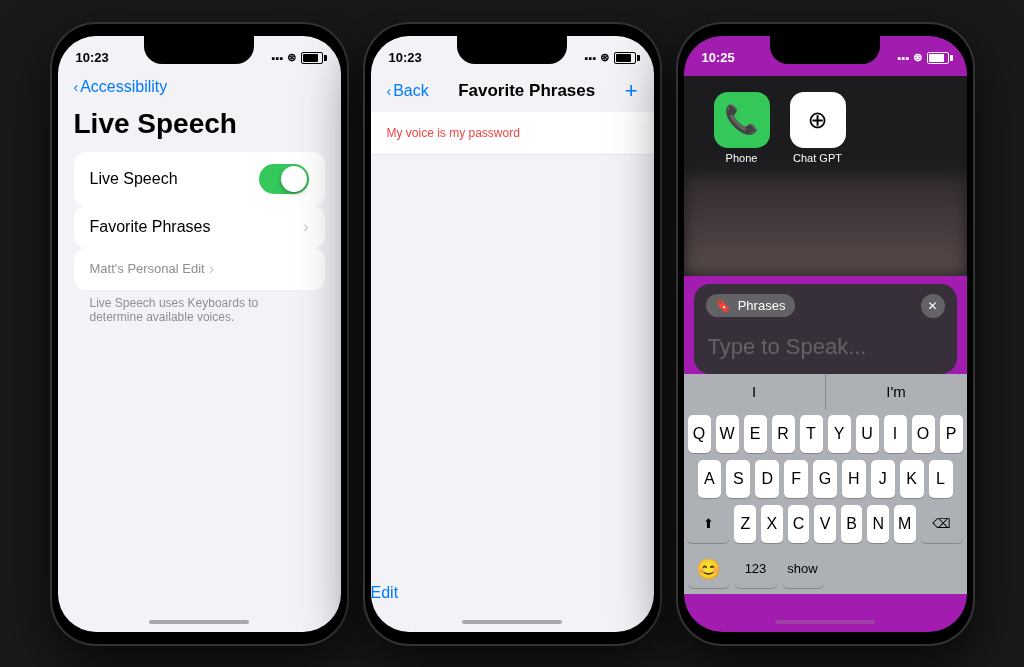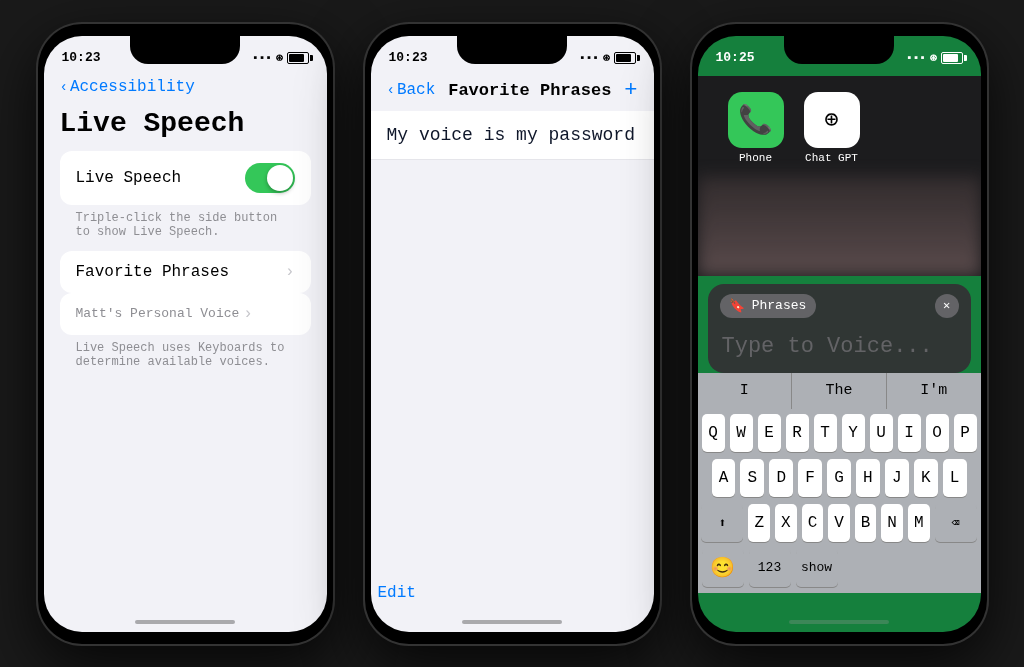--- a/index.html
+++ b/index.html
@@ -8,25 +8,24 @@
       display: flex;
       justify-content: center;
       align-items: center;
       width: 1024px;
       height: 667px;
       font-family: -apple-system, BlinkMacSystemFont, 'SF Pro Text', 'Helvetica Neue', sans-serif;
       overflow: hidden;
     }
     .phones-container {
       display: flex;
-      gap: 32px;
+      gap: 18px;
       align-items: flex-end;
       justify-content: center;
       padding: 20px;
-      font-family: Liberation Mono, monospace;
     }
     .phone {
       width: 295px;
       height: 620px;
       background: #000;
       border-radius: 44px;
       position: relative;
       box-shadow: 0 0 0 2px #333, 0 20px 60px rgba(0,0,0,0.8);
       overflow: hidden;
     }
@@ -199,34 +198,34 @@
       background: #f2f2f7;
     }
     .nav-title { font-size: 17px; font-weight: 600; color: #000; }
     .nav-plus { font-size: 22px; color: #007aff; }
     .phrases-list {
       background: #fff;
       margin: 0;
     }
     .phrase-item {
       padding: 14px 16px;
-      font-size: 18px;
-      color: #0f172a;
+      font-size: 12px;
+      color: #ef4444;
       border-bottom: 0.5px solid #e5e5ea;
     }
     .edit-btn {
       position: absolute;
       bottom: 30px;
-      left: 7px;
+      left: 0;
       color: #007aff;
       font-size: 16px;
     }
 
     
-    .phone3-screen { background: #15803d; }
+    .phone3-screen { background: #a21caf; }
     .phone3-top {
       background: #1c1c1e;
       height: 200px;
       position: relative;
       overflow: hidden;
     }
     .app-icons-row {
       display: flex;
       gap: 20px;
       padding: 16px 30px 0;
@@ -410,37 +409,36 @@
 
       <div class="settings-section">
         <div class="settings-card">
           <div class="settings-row">
             <span class="settings-row-label">Live Speech</span>
             <div class="toggle">
               <div class="toggle-knob"></div>
             </div>
           </div>
         </div>
-        <div class="settings-hint">Triple-click the side button to show Live Speech.</div>
       </div>
 
       <div class="settings-section">
         <div class="settings-card">
           <div class="settings-row">
             <span class="settings-row-label">Favorite Phrases</span>
             <span class="chevron-right">›</span>
           </div>
         </div>
       </div>
 
       <div class="settings-section">
         <div class="settings-card">
           <div class="settings-row">
             <div style="display:flex;align-items:center;gap:4px;">
-              <span class="settings-row-sub">Matt's Personal Voice</span>
+              <span class="settings-row-sub">Matt's Personal Edit</span>
               <span class="chevron-right">›</span>
             </div>
           </div>
         </div>
         <div class="settings-hint">Live Speech uses Keyboards to determine available voices.</div>
       </div>
 
       <div class="bottom-bar"></div>
     </div>
   </div>
@@ -514,26 +512,25 @@
       <div class="live-speech-panel">
         <div class="panel-header">
           <div class="panel-phrases-badge">
             <span>🔖</span>
             <span>Phrases</span>
           </div>
           <div class="panel-close">
             <span>✕</span>
           </div>
         </div>
-        <div class="type-to-speak">Type to Voice...</div>
+        <div class="type-to-speak">Type to Speak...</div>
       </div>
 
       <div class="keyboard-suggestions">
         <div class="suggestion-item">I</div>
-        <div class="suggestion-item">The</div>
         <div class="suggestion-item">I'm</div>
       </div>
 
       <div class="keyboard-area">
 
         <div class="keyboard-row">
           <div class="key">Q</div>
           <div class="key">W</div>
           <div class="key">E</div>
           <div class="key">R</div>

